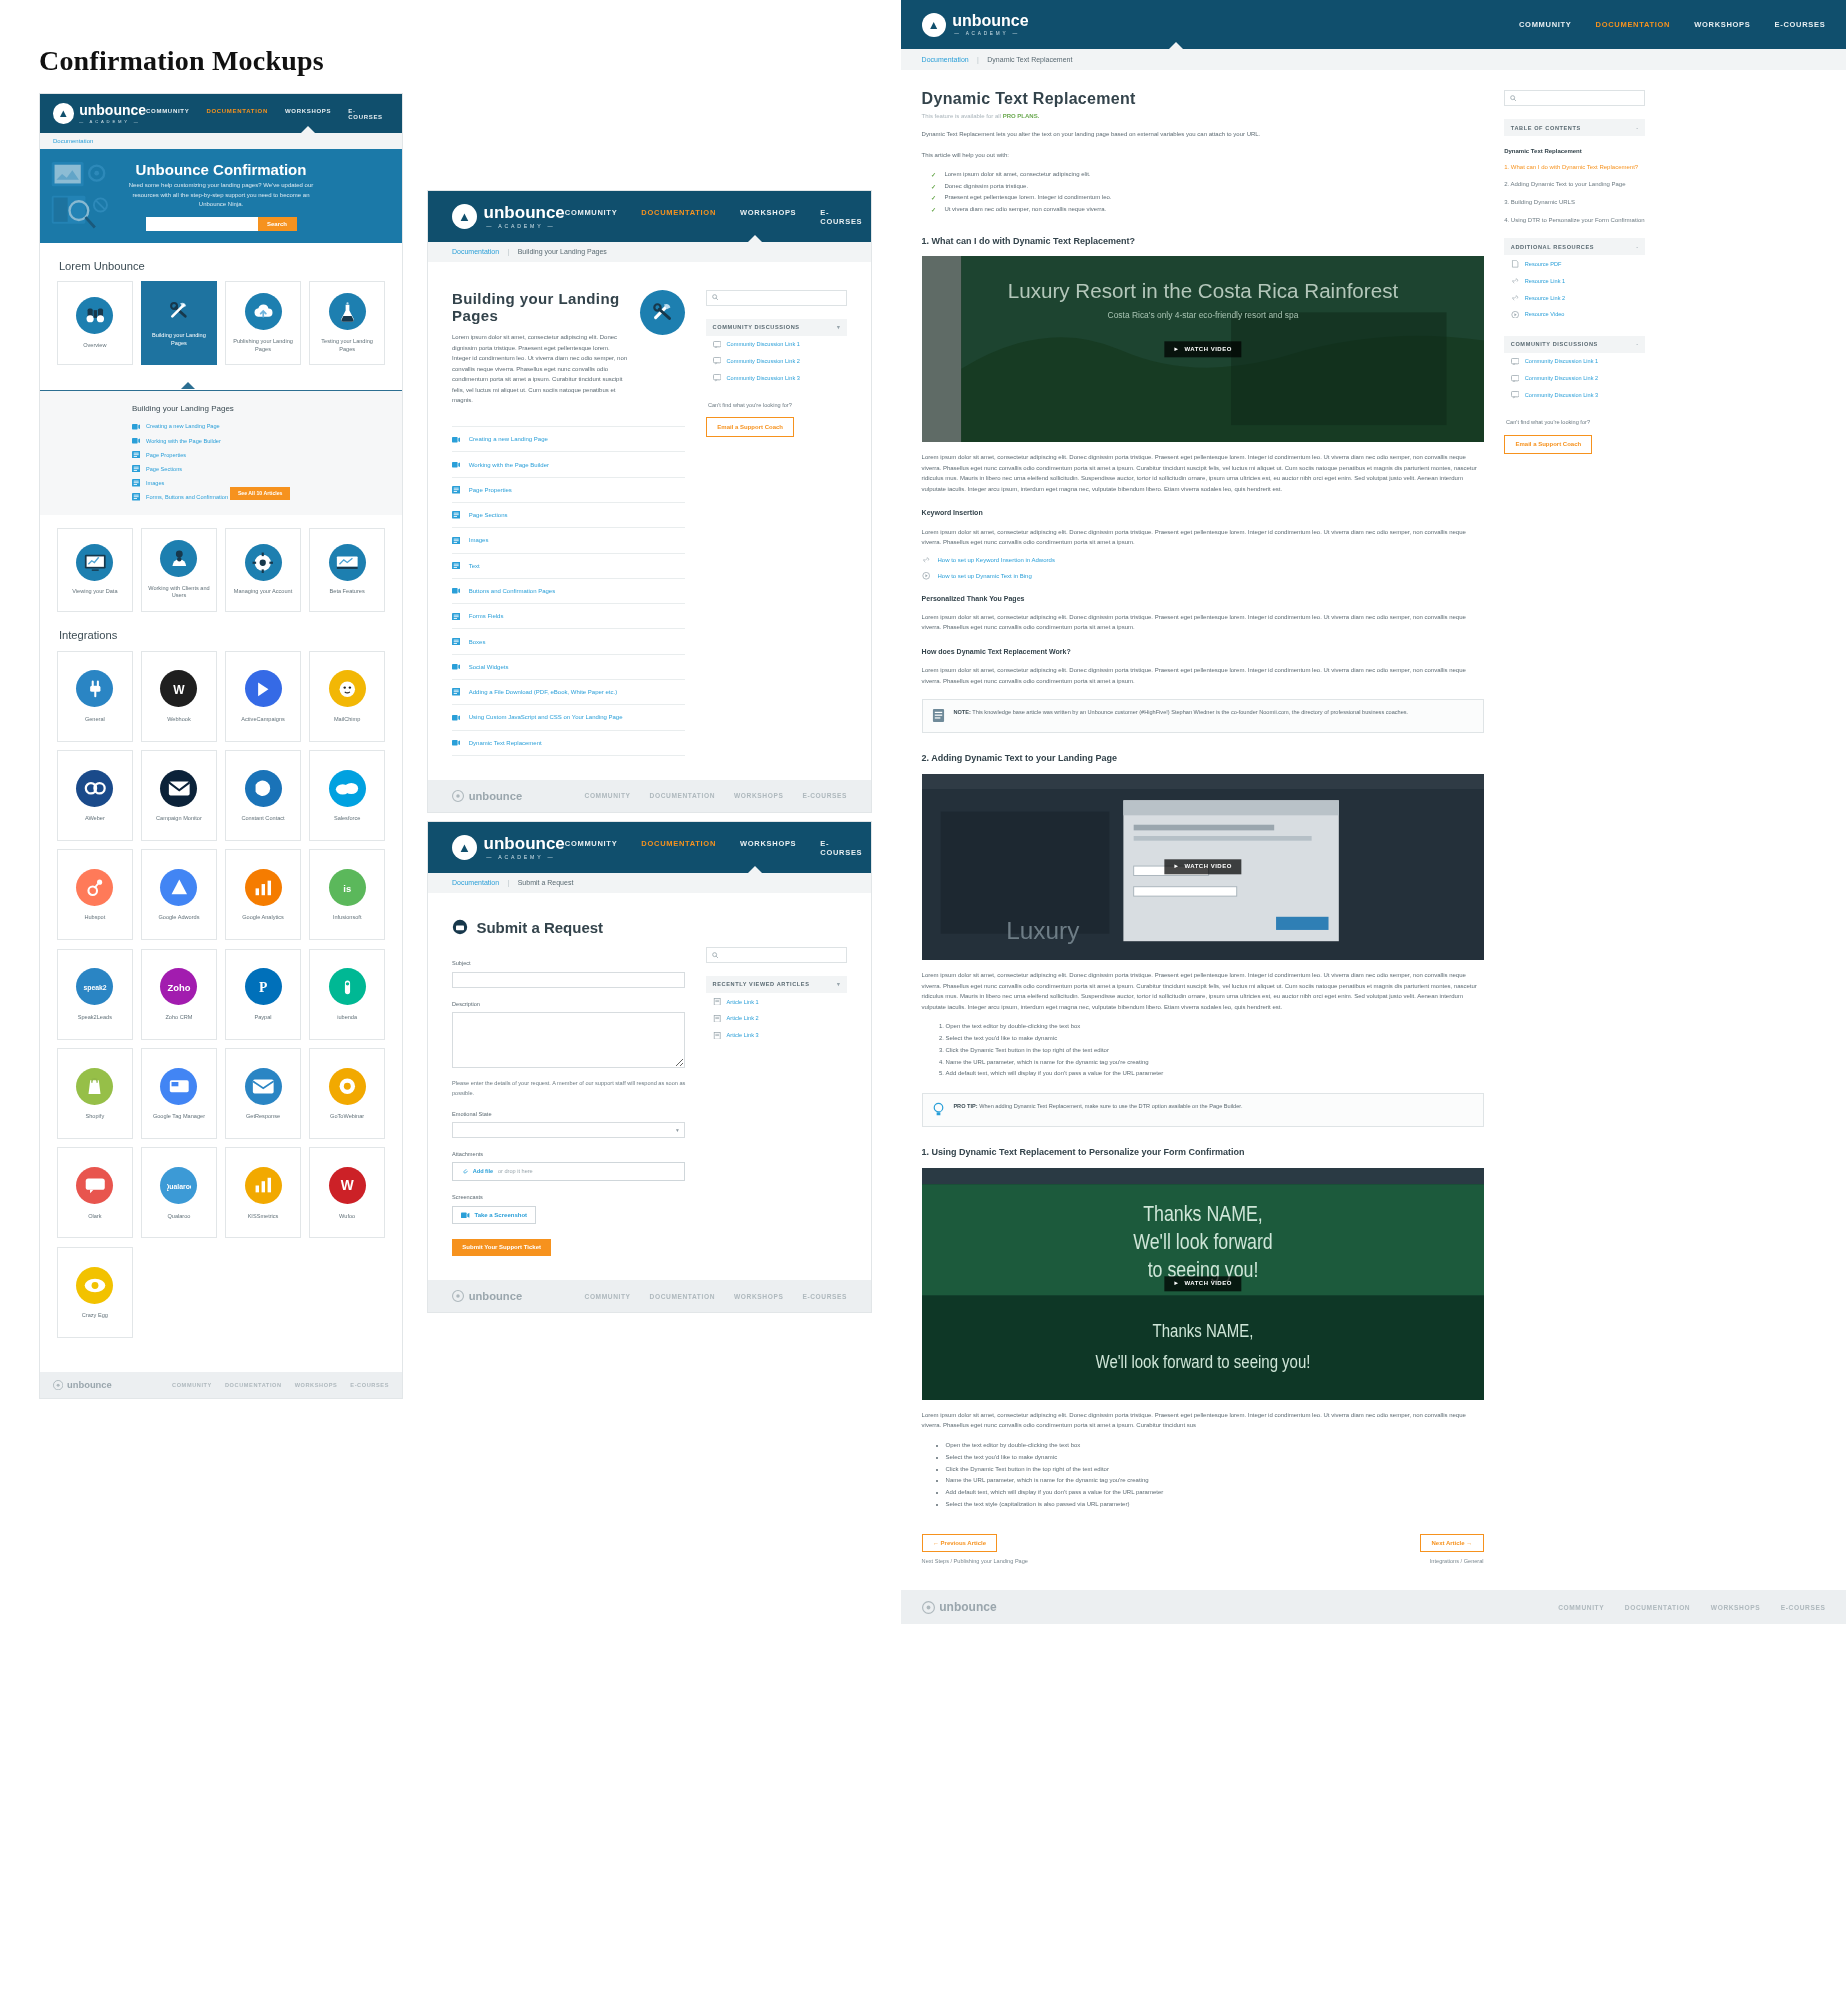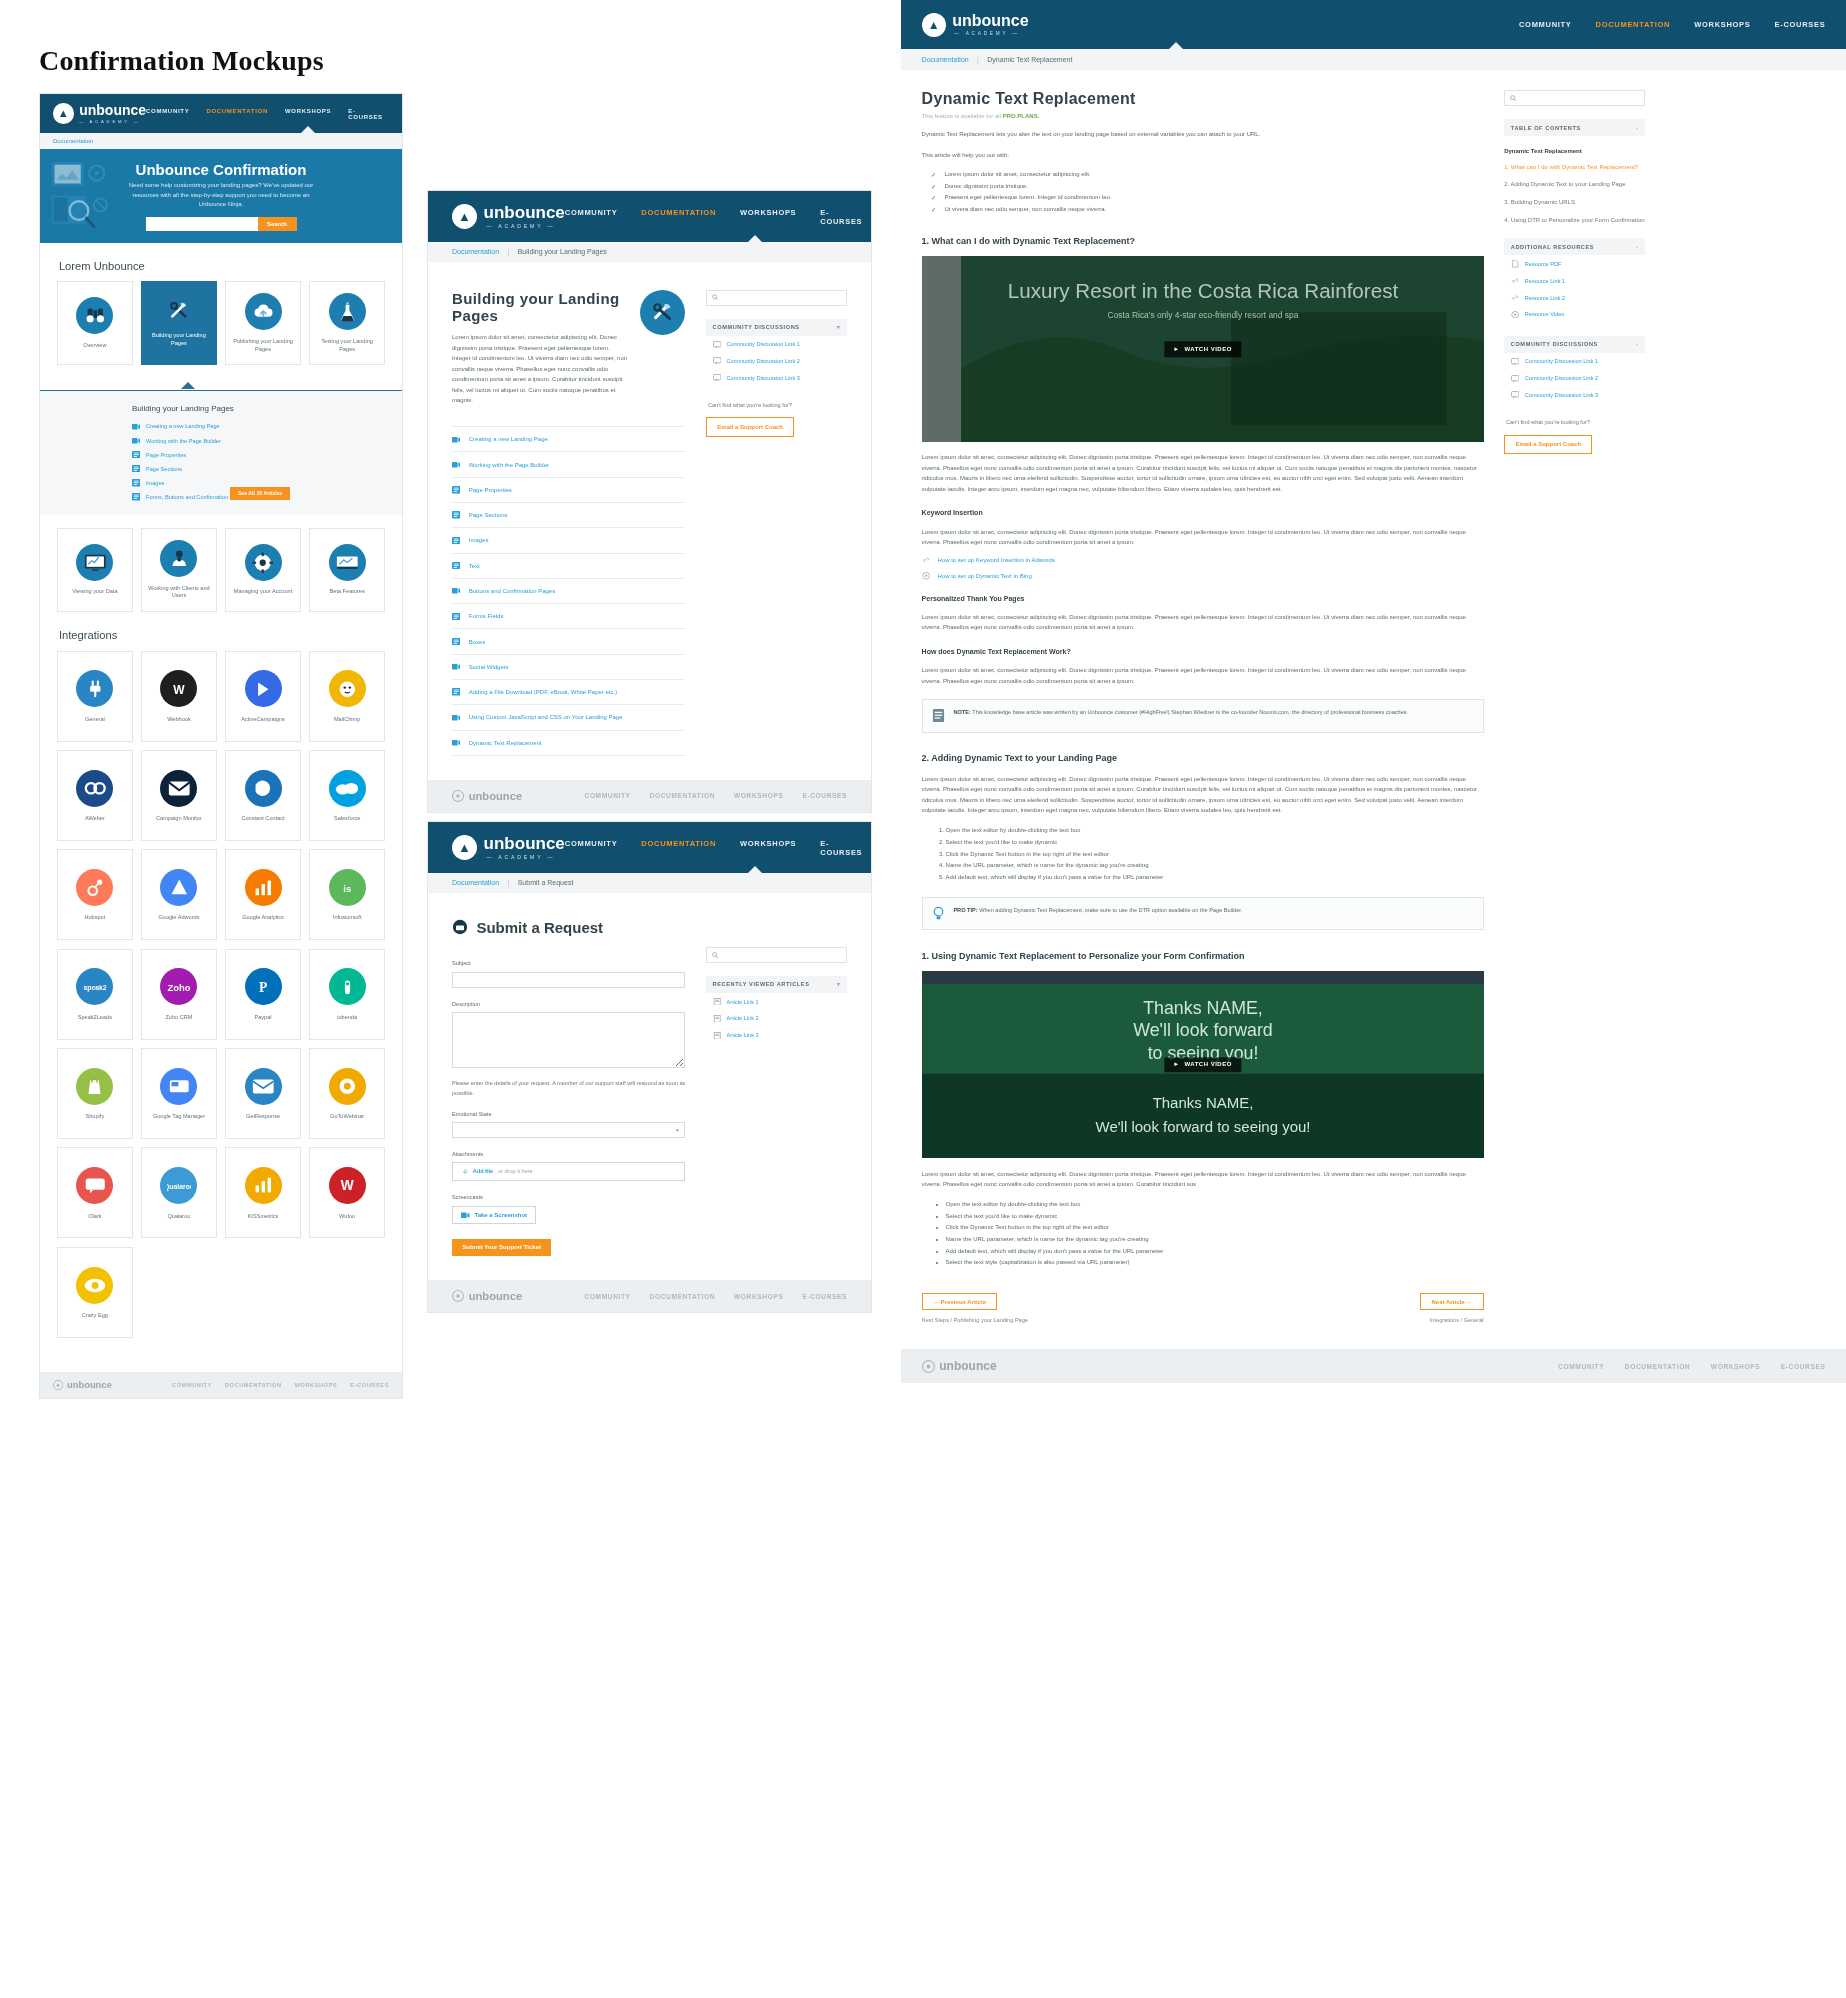--- a/index.html
+++ b/index.html
@@ -1063,39 +1063,58 @@
           <rect x="1" y="1" width="12" height="14" rx="1" fill="#6f8a99"></rect>
           <rect x="3" y="4" width="8" height="1.3" fill="#fff"></rect>
             <rect x="3" y="7" width="8" height="1.3" fill="#fff"></rect>
             <rect x="3" y="10" width="6" height="1.3" fill="#fff"></rect>
         </svg>
         <div><b>NOTE:</b>
           <span>This knowledge base article was written by an Unbounce customer (#HighFive!) Stephan Wiedner is the co-founder Noomii.com, the directory of professional business coaches.</span></div>
       </div>
 
       <div class="h2">2. Adding Dynamic Text to your Landing Page</div>
+      <div class="vid v2">
+        <svg width="100%" height="100%" viewBox="0 0 600 198" preserveAspectRatio="none">
+          <rect width="600" height="198" fill="#24303a"></rect>
+          <rect x="0" y="0" width="600" height="16" fill="#2f3b45"></rect>
+          <rect x="20" y="40" width="180" height="130" fill="#1b2730" opacity=".8"></rect>
+          <rect x="215" y="28" width="230" height="150" fill="#d8dde1"></rect>
+          <rect x="215" y="28" width="230" height="16" fill="#b9c2c8"></rect>
+          <rect x="226" y="54" width="150" height="6" fill="#9aa6ae"></rect>
+          <rect x="226" y="66" width="190" height="5" fill="#b6c0c7"></rect>
+          <rect x="226" y="98" width="80" height="10" fill="#fff" stroke="#a8b3ba"></rect>
+          <rect x="226" y="120" width="110" height="10" fill="#fff" stroke="#a8b3ba"></rect>
+          <rect x="378" y="152" width="56" height="14" fill="#2f7fb5"></rect>
+          <text x="90" y="176" fill="#6e7d86" font-size="26" font-family="Liberation Sans">Luxury</text>
+        </svg>
+        <div class="watch">
+          <span>►</span>
+          <span>WATCH VIDEO</span>
+        </div>
+      </div>
       <div class="p">Lorem ipsum dolor sit amet, consectetur adipiscing elit. Donec dignissim porta tristique. Praesent eget pellentesque lorem. Integer id condimentum leo. Ut viverra diam nec odio semper, non convallis neque viverra. Phasellus eget nunc convallis odio condimentum porta sit amet a ipsum. Curabitur tincidunt suscipit felis, vel luctus mi aliquet ut. Cum sociis natoque penatibus et magnis dis parturient montes, nascetur ridiculus mus. Mauris in libero nec urna eleifend sollicitudin. Suspendisse auctor, tortor id sollicitudin ornare, ipsum urna ultricies est, eu auctor nibh orci eget enim. Sed volutpat justo velit. Aenean interdum vulputate iaculis. Integer arcu ipsum, interdum eget magna nec, vulputate bibendum libero. Etiam viverra sodales leo, quis hendrerit est.</div>
       <ol class="steps" id="art-steps">
           <li>Open the text editor by double-clicking the text box</li>
           <li>Select the text you'd like to make dynamic</li>
           <li>Click the Dynamic Text button in the top right of the text editor</li>
           <li>Name the URL parameter, which is name for the dynamic tag you're creating</li>
           <li>Add default text, which will display if you don't pass a value for the URL parameter</li>
         </ol>
       <div class="callout">
         <svg width="13" height="15" viewBox="0 0 14 16" style="flex:0 0 auto">
           <circle cx="7" cy="6" r="4.6" fill="none" stroke="#2a9fd8" stroke-width="1.3"></circle>
           <rect x="5" y="11" width="4" height="3.2" fill="#2a9fd8"></rect>
         </svg>
         <div><b>PRO TIP:</b>
           <span>When adding Dynamic Text Replacement, make sure to use the DTR option available on the Page Builder.</span></div>
       </div>
 
       <div class="h2">1. Using Dynamic Text Replacement to Personalize your Form Confirmation</div>
-      <div class="vid v3" style="height:187px">
+      <div class="vid v3" style="height:232px">
         <svg width="100%" height="100%" viewBox="0 0 600 200" preserveAspectRatio="none">
           <rect width="600" height="200" fill="#123024"></rect>
           <rect x="0" y="0" width="600" height="14" fill="#2a3a44"></rect>
           <rect x="0" y="14" width="600" height="96" fill="#1c5a3c"></rect>
           <rect x="0" y="110" width="600" height="90" fill="#0e3726"></rect>
           <text x="300" y="46" fill="#cfe6d8" font-size="19" font-family="Liberation Sans" text-anchor="middle">Thanks NAME,</text>
           <text x="300" y="70" fill="#cfe6d8" font-size="19" font-family="Liberation Sans" text-anchor="middle">We'll look forward</text>
           <text x="300" y="94" fill="#cfe6d8" font-size="19" font-family="Liberation Sans" text-anchor="middle">to seeing you!</text>
           <text x="300" y="146" fill="#cfe6d8" font-size="16" font-family="Liberation Sans" text-anchor="middle">Thanks NAME,</text>
           <text x="300" y="172" fill="#cfe6d8" font-size="16" font-family="Liberation Sans" text-anchor="middle">We'll look forward to seeing you!</text>

